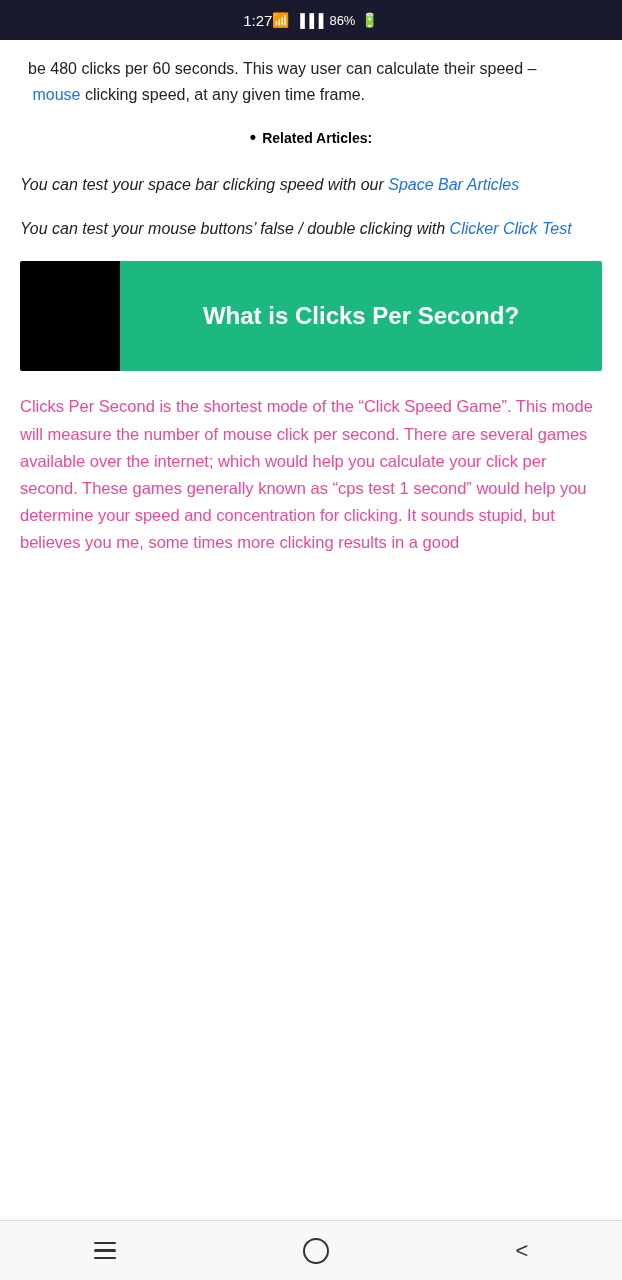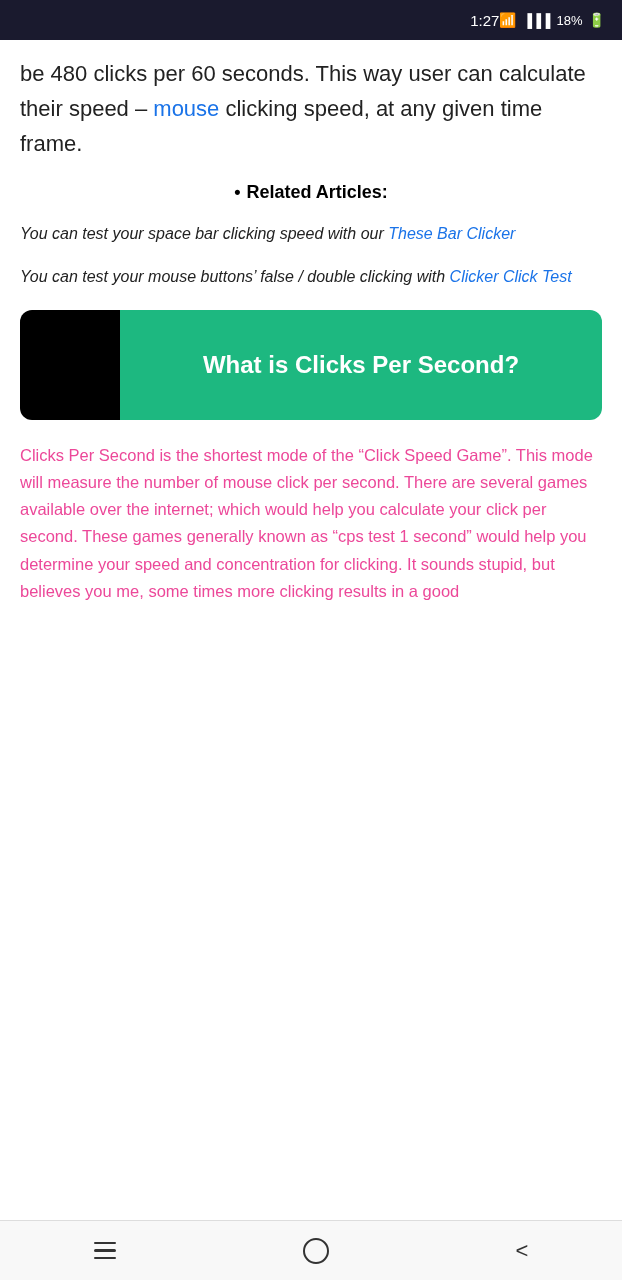--- a/index.html
+++ b/index.html
@@ -17,21 +17,21 @@
       display: flex;
       flex-direction: column;
     }
 
     .status-bar {
       width: 100%;
       height: 40px;
       background-color: #1a1a2e;
       display: flex;
       align-items: center;
-      justify-content: flex-end;
+      justify-content: center;
       padding: 0 16px;
       flex-shrink: 0;
     }
 
     .status-bar-time {
       color: white;
       font-size: 15px;
       font-weight: 500;
     }
 
@@ -44,39 +44,40 @@
     }
 
     .content-area {
       flex: 1;
       background-color: #ffffff;
       padding: 16px 20px 20px 20px;
       overflow-y: auto;
     }
 
     .intro-text {
-      font-size: 22px;
+      font-size: 16px;
       color: #222;
       line-height: 1.6;
       margin-bottom: 20px;
+      margin-left: 8px;
     }
 
     .link-blue {
       color: #1a73e8;
       text-decoration: none;
     }
 
     .related-section {
       margin-bottom: 20px;
     }
 
     .related-heading {
-      font-size: 18px;
+      font-size: 14px;
       font-weight: bold;
-      margin-bottom: 18px;
+      margin-bottom: 24px;
       display: flex;
       align-items: center;
       justify-content: center;
       gap: 6px;
     }
 
     .related-heading::before {
       content: "•";
       font-size: 18px;
     }
@@ -87,21 +88,21 @@
       font-style: italic;
       line-height: 1.6;
       margin-bottom: 18px;
     }
 
     .banner-box {
       display: flex;
       width: 100%;
       height: 110px;
       margin-bottom: 22px;
-      border-radius: 12px;
+      border-radius: 2px;
       overflow: hidden;
     }
 
     .banner-black {
       width: 100px;
       background-color: #000000;
       flex-shrink: 0;
     }
 
     .banner-green {
@@ -139,38 +140,38 @@
     }
   </style>
 </head>
 <body>
 
 <div class="status-bar">
   <span class="status-bar-time">1:27</span>
   <div class="status-bar-right">
     <span style="font-size:14px;">📶</span>
     <span style="font-size:13px;">▐▐▐</span>
-    <span style="font-size:13px;">18%</span>
+    <span style="font-size:13px;">86%</span>
     <span style="font-size:14px;">🔋</span>
   </div>
 </div>
 
 <div class="content-area">
 
   <p class="intro-text">
     <span>be 480 clicks per 60 seconds. This way user can calculate their speed&nbsp;–&nbsp;</span><a class="link-blue" href="#"><span>mouse</span></a><span>&nbsp;clicking speed, at any given time frame.</span>
   </p>
 
   <div class="related-section">
     <div class="related-heading">
       <span>Related Articles:</span>
     </div>
 
     <p class="related-item">
-      <span>You can test your space bar clicking speed with our&nbsp;</span><a class="link-blue" href="#"><span>These Bar Clicker</span></a>
+      <span>You can test your space bar clicking speed with our&nbsp;</span><a class="link-blue" href="#"><span>Space Bar Articles</span></a>
     </p>
 
 
     <p class="related-item">
       <span>You can test your mouse buttons’ false / double clicking with&nbsp;</span><a class="link-blue" href="#"><span>Clicker Click Test</span></a>
     </p>
   </div>
 
   <div class="banner-box">
     <div class="banner-black"></div>

